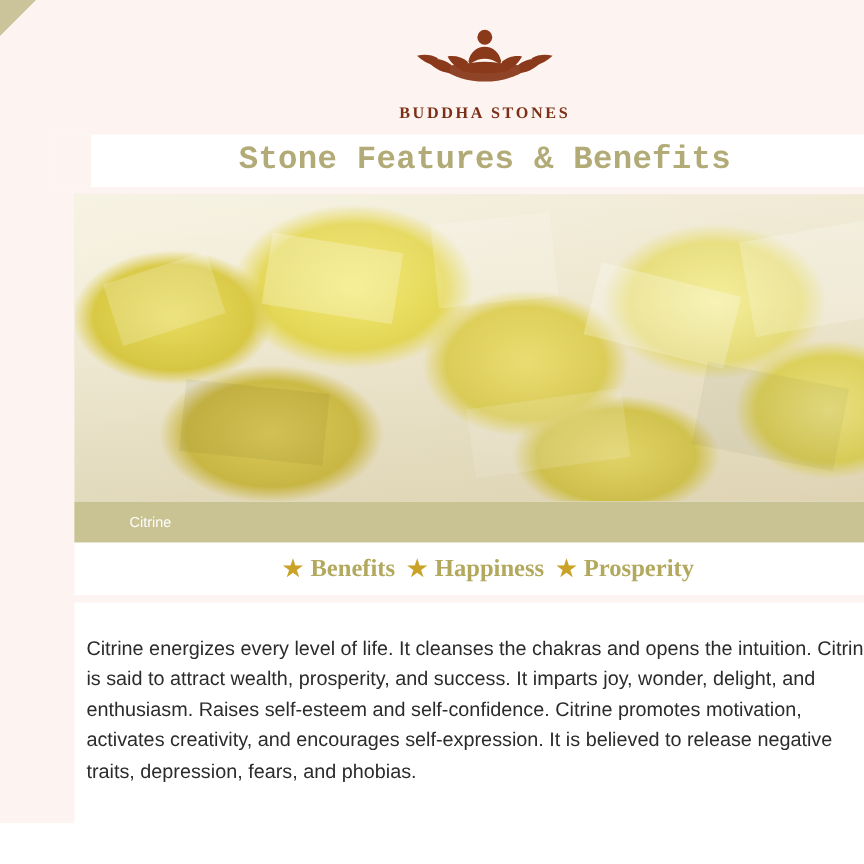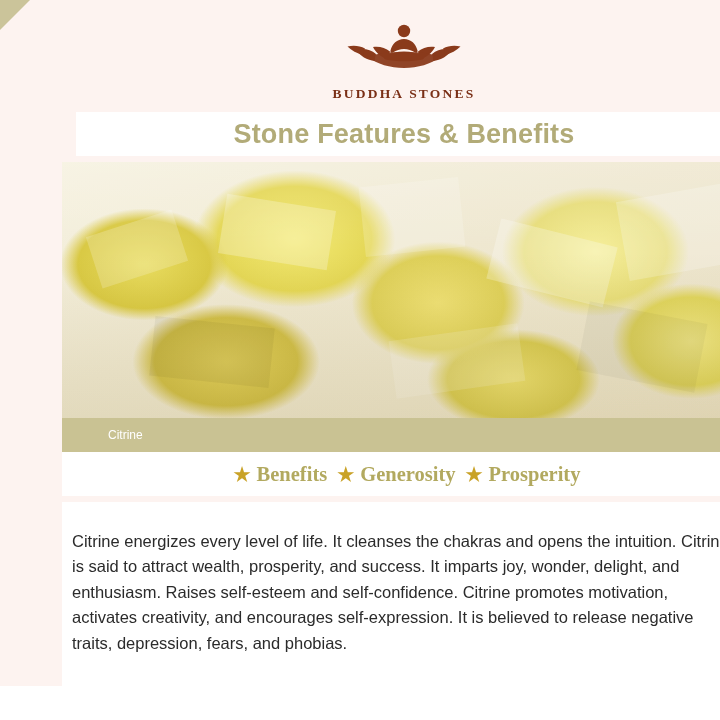--- a/index.html
+++ b/index.html
@@ -83,21 +83,21 @@
     content: "";
     position: absolute;
     top: 0;
     width: 32px;
     height: 100%;
     background: #fdf3f0;
   }
   .title-band::before { left: 0; }
   .title-band::after  { right: 0; }
   .title-text {
-    font-family: Liberation Sans, sans-serif;
+    font-family: Liberation Mono, monospace;
     font-weight: bold;
     font-size: 27px;
     color: #b2ab78;
     letter-spacing: 0.2px;
     position: relative;
     z-index: 2;
     text-align: right;
   }
 
   
@@ -273,21 +273,21 @@
     <div class="name-text">Citrine</div>
   </div>
 
   <div class="benefits">
     <div class="benefit">
       <span class="star">★</span>
       <span>Benefits</span>
     </div>
     <div class="benefit">
       <span class="star">★</span>
-      <span>Generosity</span>
+      <span>Happiness</span>
     </div>
     <div class="benefit">
       <span class="star">★</span>
       <span>Prosperity</span>
     </div>
   </div>
 
   <div class="desc-wrap">
     <p class="desc">Citrine energizes every level of life. It cleanses the chakras and opens the intuition. Citrine is said to attract wealth, prosperity, and success. It imparts joy, wonder, delight, and enthusiasm. Raises self-esteem and self-confidence. Citrine promotes motivation, activates creativity, and encourages self-expression. It is believed to release negative traits, depression, fears, and phobias.</p>
   </div>

